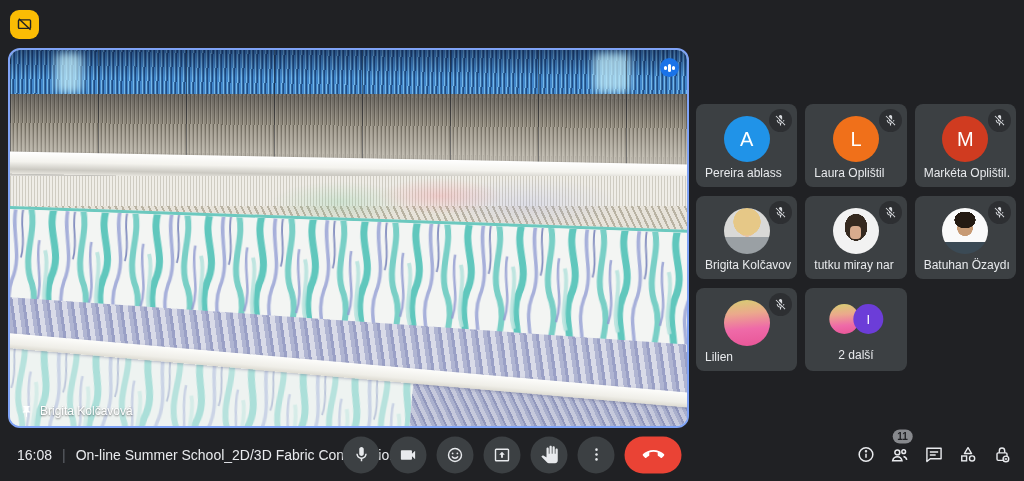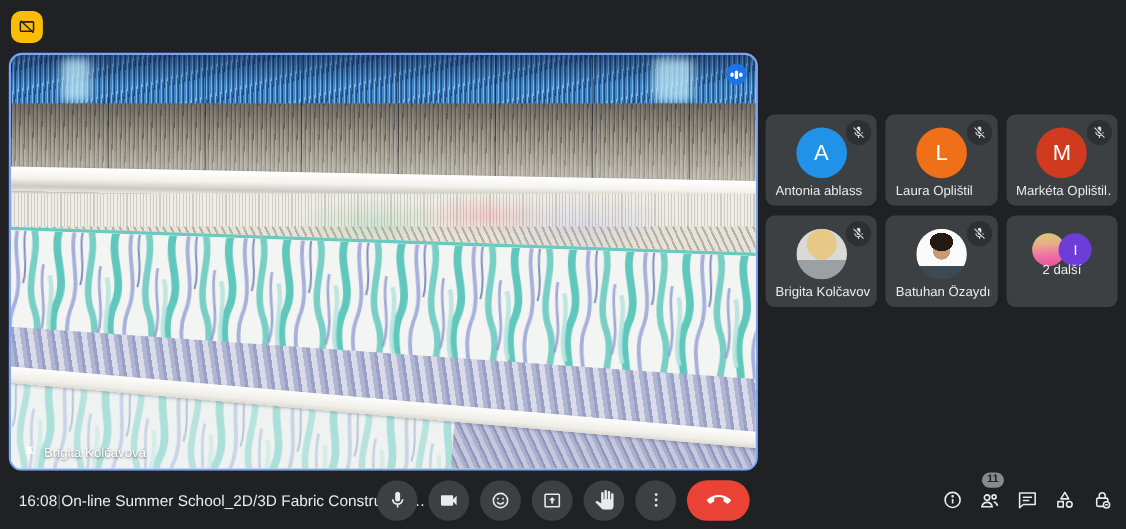--- a/index.html
+++ b/index.html
@@ -86,26 +86,26 @@
     background:#d8ab8d; border-radius:4px; }
   .ph-batuhan { background:radial-gradient(ellipse 38% 30% at 50% 26%,#241a12 0 60%,transparent 61%),
     radial-gradient(circle at 50% 44%,#c79a74 0 22%,transparent 23%),
     linear-gradient(180deg,#fafafa 0 74%,#3b4a55 74% 100%); }
   .ph-lilien { background:linear-gradient(175deg,#d6ce72 0%,#eba98c 30%,#ef6aa8 62%,#e85597 100%); }
   .ov-circles { position:absolute; left:50%; top:16px; transform:translateX(-46%); width:58px; height:30px; }
   .ov-c { position:absolute; width:30px; height:30px; border-radius:50%; display:flex;
     align-items:center; justify-content:center; color:#fff; font-size:13px; }
   .ov-pink { left:0; background:linear-gradient(175deg,#d6ce72 0%,#eba98c 35%,#ef6aa8 70%,#e85597 100%); }
   .ov-letter { left:24px; }
-  .ov-label { position:absolute; left:0; right:0; top:42px; text-align:center; color:#e8eaed; font-size:12px; }
+  .ov-label { position:absolute; left:0; right:0; top:60px; text-align:center; color:#e8eaed; font-size:12px; }
 
   
   .bar { position:absolute; left:0; right:0; bottom:0; height:53px; background:#202124; }
   .bar-left { position:absolute; left:17px; top:50%; transform:translateY(-50%);
-    display:flex; align-items:center; font-size:14px; color:#e8eaed; }
+    display:flex; align-items:center; gap:10px; font-size:14px; color:#e8eaed; }
   .bar-sep { color:#5f6368; }
   .bar-title { max-width:330px; white-space:nowrap; overflow:hidden; }
   .controls { position:absolute; left:50%; top:50%; transform:translate(-50%,-50%);
     display:flex; align-items:center; gap:10px; }
   .ctl { width:37px; height:37px; border-radius:50%; background:#3c4043; border:none; cursor:pointer;
     display:flex; align-items:center; justify-content:center; color:#e8eaed; }
   .ctl-end { width:57px; height:37px; border-radius:20px; color:#fff; }
   .right-icons { position:absolute; right:10px; top:50%; transform:translateY(-50%);
     display:flex; align-items:center; gap:9px; }
   .ricon { position:relative; width:25px; height:25px; display:flex; align-items:center;
@@ -183,21 +183,21 @@
       <span>Brigita Kolčavová</span>
     </div>
   </div>
 
   <div class="grid">
 
     <div class="tile">
       <div class="avatar" style="background: rgb(32, 147, 232);">
         <span>A</span>
       </div>
-      <div class="tname">Antonia ablass</div>
+      <div class="tname">Pereira ablass</div>
       <div class="mute-chip">
         <svg width="13" height="13" viewBox="0 0 24 24" fill="currentColor">
             <path d="M19 11h-1.7c0 .74-.16 1.43-.43 2.05l1.23 1.23c.56-.98.9-2.09.9-3.28zm-4.02.17c0-.06.02-.11.02-.17V5c0-1.66-1.34-3-3-3S9 3.34 9 5v.18l5.98 5.99zM4.27 3 3 4.27l6.01 6.01V11c0 1.66 1.33 3 2.99 3 .22 0 .44-.03.65-.08l1.66 1.66c-.71.33-1.5.52-2.31.52-2.76 0-5.3-2.1-5.3-5.1H5c0 3.41 2.72 6.23 6 6.72V21h2v-3.28c.91-.13 1.77-.45 2.54-.9L19.73 21 21 19.73 4.27 3z"></path>
           </svg>
       </div>
     </div>
 
     <div class="tile">
       <div class="avatar" style="background: rgb(240, 112, 26);">
         <span>L</span>
@@ -226,31 +226,49 @@
     <div class="tile">
       <div class="avatar ph-brigita"></div>
       <div class="tname">Brigita Kolčavová</div>
       <div class="mute-chip">
         <svg width="13" height="13" viewBox="0 0 24 24" fill="currentColor">
             <path d="M19 11h-1.7c0 .74-.16 1.43-.43 2.05l1.23 1.23c.56-.98.9-2.09.9-3.28zm-4.02.17c0-.06.02-.11.02-.17V5c0-1.66-1.34-3-3-3S9 3.34 9 5v.18l5.98 5.99zM4.27 3 3 4.27l6.01 6.01V11c0 1.66 1.33 3 2.99 3 .22 0 .44-.03.65-.08l1.66 1.66c-.71.33-1.5.52-2.31.52-2.76 0-5.3-2.1-5.3-5.1H5c0 3.41 2.72 6.23 6 6.72V21h2v-3.28c.91-.13 1.77-.45 2.54-.9L19.73 21 21 19.73 4.27 3z"></path>
           </svg>
       </div>
     </div>
 
+    <div class="tile">
+      <div class="avatar ph-tutku"></div>
+      <div class="tname">tutku miray nar</div>
+      <div class="mute-chip">
+        <svg width="13" height="13" viewBox="0 0 24 24" fill="currentColor">
+            <path d="M19 11h-1.7c0 .74-.16 1.43-.43 2.05l1.23 1.23c.56-.98.9-2.09.9-3.28zm-4.02.17c0-.06.02-.11.02-.17V5c0-1.66-1.34-3-3-3S9 3.34 9 5v.18l5.98 5.99zM4.27 3 3 4.27l6.01 6.01V11c0 1.66 1.33 3 2.99 3 .22 0 .44-.03.65-.08l1.66 1.66c-.71.33-1.5.52-2.31.52-2.76 0-5.3-2.1-5.3-5.1H5c0 3.41 2.72 6.23 6 6.72V21h2v-3.28c.91-.13 1.77-.45 2.54-.9L19.73 21 21 19.73 4.27 3z"></path>
+          </svg>
+      </div>
+    </div>
 
     <div class="tile">
       <div class="avatar ph-batuhan"></div>
       <div class="tname">Batuhan Özaydın</div>
       <div class="mute-chip">
         <svg width="13" height="13" viewBox="0 0 24 24" fill="currentColor">
             <path d="M19 11h-1.7c0 .74-.16 1.43-.43 2.05l1.23 1.23c.56-.98.9-2.09.9-3.28zm-4.02.17c0-.06.02-.11.02-.17V5c0-1.66-1.34-3-3-3S9 3.34 9 5v.18l5.98 5.99zM4.27 3 3 4.27l6.01 6.01V11c0 1.66 1.33 3 2.99 3 .22 0 .44-.03.65-.08l1.66 1.66c-.71.33-1.5.52-2.31.52-2.76 0-5.3-2.1-5.3-5.1H5c0 3.41 2.72 6.23 6 6.72V21h2v-3.28c.91-.13 1.77-.45 2.54-.9L19.73 21 21 19.73 4.27 3z"></path>
           </svg>
       </div>
     </div>
 
+    <div class="tile">
+      <div class="avatar ph-lilien"></div>
+      <div class="tname">Lilien</div>
+      <div class="mute-chip">
+        <svg width="13" height="13" viewBox="0 0 24 24" fill="currentColor">
+            <path d="M19 11h-1.7c0 .74-.16 1.43-.43 2.05l1.23 1.23c.56-.98.9-2.09.9-3.28zm-4.02.17c0-.06.02-.11.02-.17V5c0-1.66-1.34-3-3-3S9 3.34 9 5v.18l5.98 5.99zM4.27 3 3 4.27l6.01 6.01V11c0 1.66 1.33 3 2.99 3 .22 0 .44-.03.65-.08l1.66 1.66c-.71.33-1.5.52-2.31.52-2.76 0-5.3-2.1-5.3-5.1H5c0 3.41 2.72 6.23 6 6.72V21h2v-3.28c.91-.13 1.77-.45 2.54-.9L19.73 21 21 19.73 4.27 3z"></path>
+          </svg>
+      </div>
+    </div>
 
     <div class="tile">
       <div class="ov-circles">
         <div class="ov-c ov-pink"></div>
         <div class="ov-c ov-letter" style="background: rgb(108, 61, 216);">
           <span>I</span>
         </div>
       </div>
       <div class="ov-label">2 další</div>
     </div>

